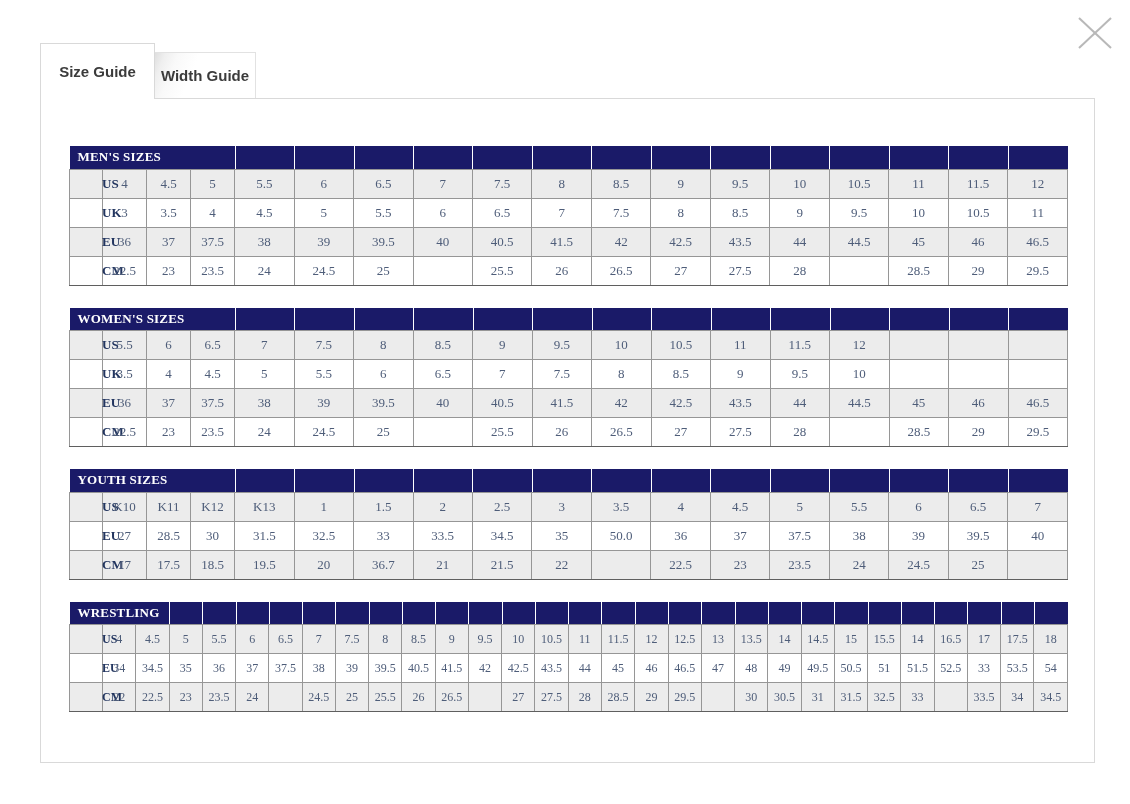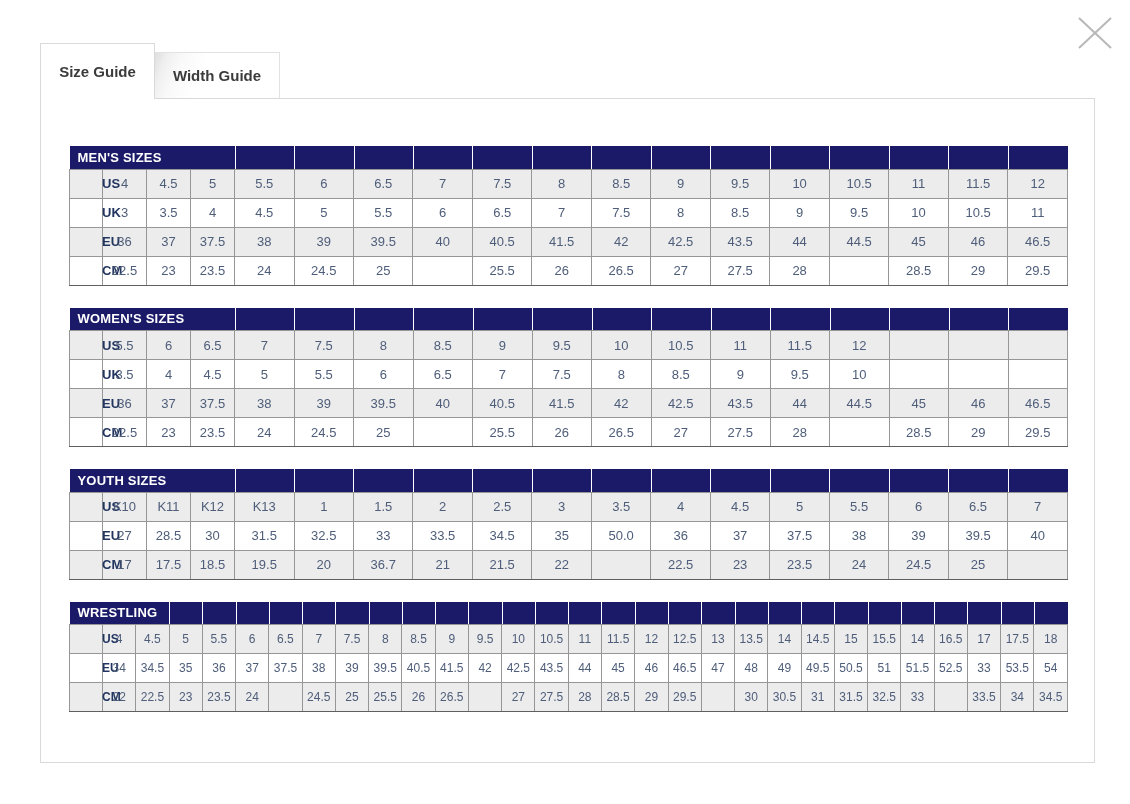--- a/index.html
+++ b/index.html
@@ -24,31 +24,31 @@
   .tabs{position:relative;height:55px;display:flex;align-items:flex-end;z-index:2;}
   .tab{
     display:flex;align-items:center;justify-content:center;
     font-size:15px;font-weight:bold;color:#3b3b3b;cursor:pointer;background:#fff;
   }
   .tab.active{
     width:115px;height:56px;margin-bottom:-1px;position:relative;z-index:3;
     border:1px solid var(--panel-border);border-bottom:none;
   }
   .tab.inactive{
-    width:125px;height:46px;
+    width:101px;height:46px;
     border-top:1px solid #e2e2e2;border-right:1px solid #e2e2e2;
     background:linear-gradient(112deg,#dedede 0%,#efefef 9%,#f9f9f9 20%,#ffffff 38%);
   }
   .panel-body{
     position:absolute;left:0;top:55px;width:1055px;height:665px;
     border:1px solid var(--panel-border);background:#fff;
   }
   .tables{padding:47px 27px 0 28px;}
   table.size-table{
-    border-collapse:collapse;table-layout:fixed;width:999px;margin-bottom:22px;
+    border-collapse:collapse;table-layout:fixed;width:999px;margin-bottom:22px;font-family:Liberation Serif, serif;
   }
   table.size-table col.c-lbl{width:33px;}
   table.size-table col.c-narrow{width:44px;}
   table.size-table th.title{
     background:var(--hdr-bg);color:#ffffff;font-size:13px;font-weight:bold;
     text-align:left;padding:0 0 0 8px;height:23px;letter-spacing:.2px;border:none;
   }
   table.size-table th.hcell{
     background:var(--hdr-bg);height:23px;border:none;box-shadow:inset 1px 0 0 #ffffff;padding:0;
   }

